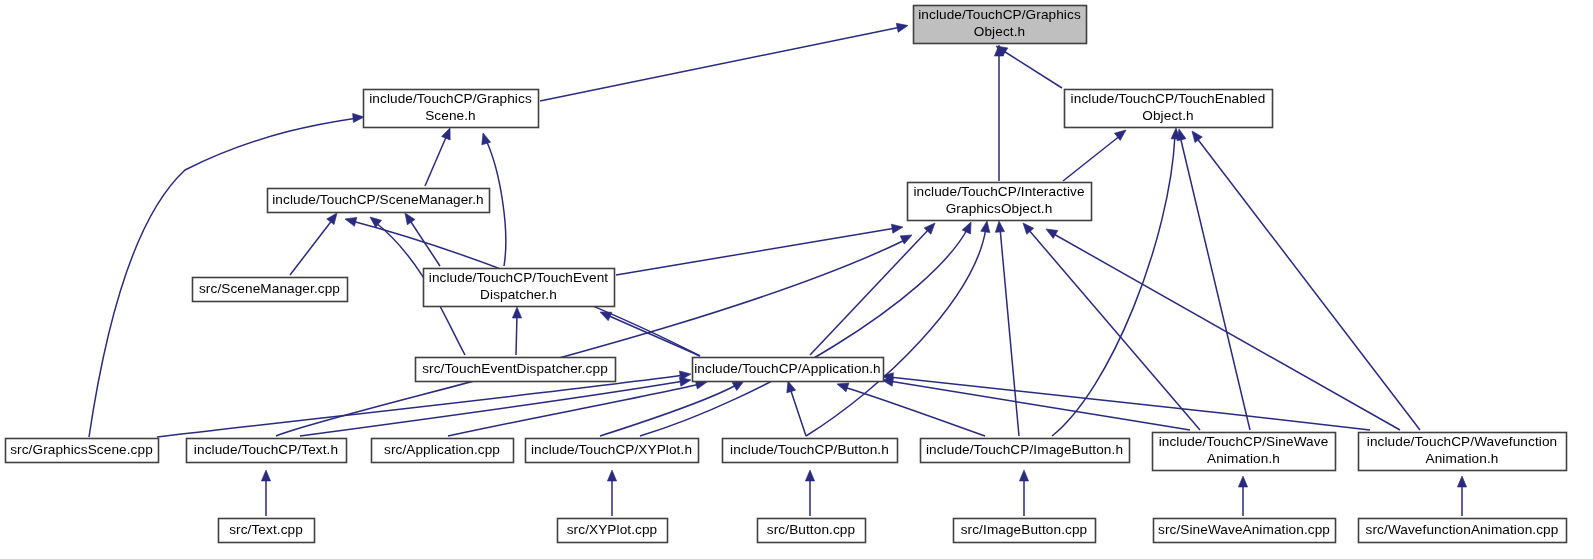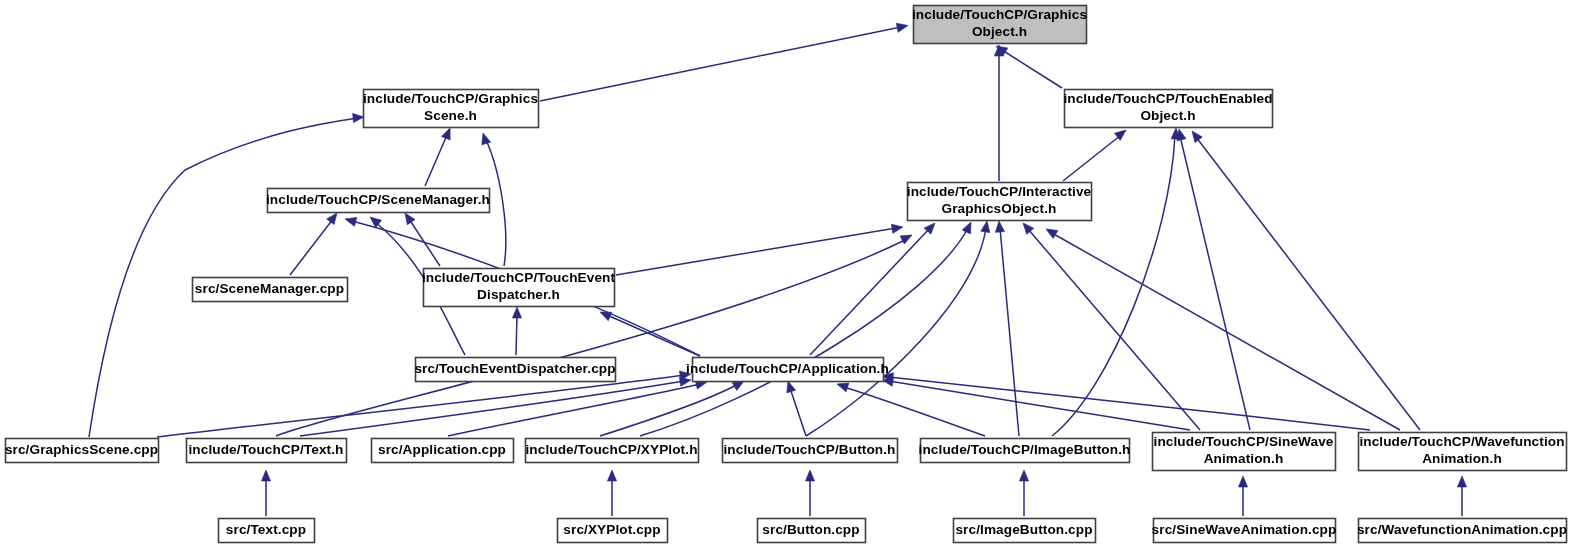--- a/index.html
+++ b/index.html
@@ -11,21 +11,20 @@
   body {
     width: 1593px;
     height: 559px;
     font-family: "Liberation Sans", sans-serif;
     overflow: hidden;
   }
   #graph-root {
     position: relative;
     width: 1593px;
     height: 485px;
-    font-weight: bold;
   }
   svg#dep-graph {
     position: absolute;
     top: 0;
     left: 0;
     width: 1593px;
     height: 559px;
     display: block;
     shape-rendering: geometricPrecision;
   }

